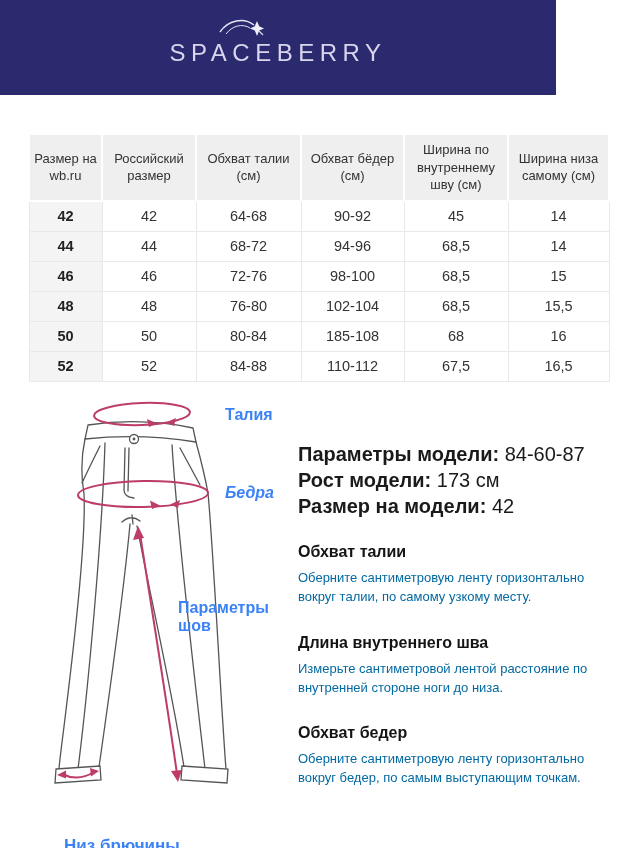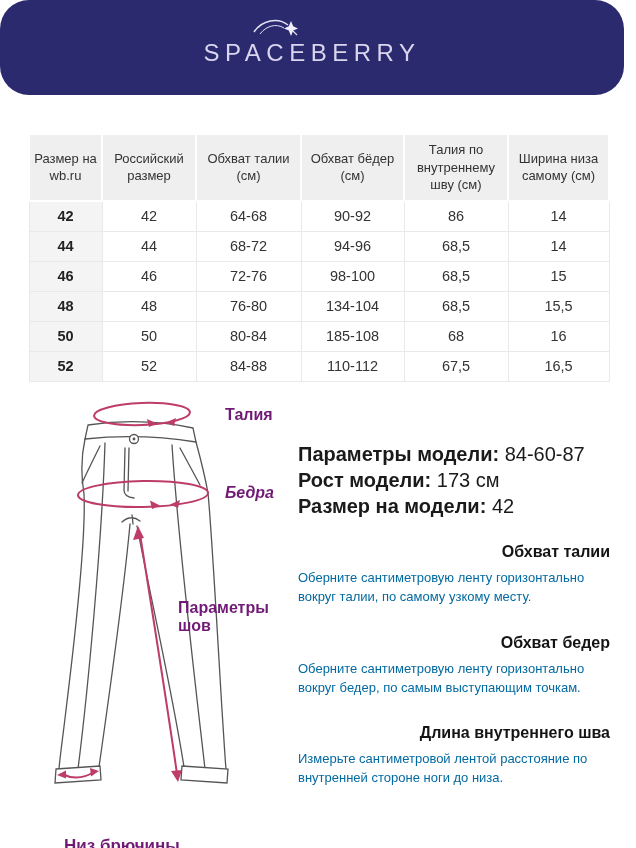--- a/index.html
+++ b/index.html
@@ -8,55 +8,55 @@
     font-family:"Liberation Sans", sans-serif;color:#222;overflow:hidden;
   }
   :root{
     --header-bg:#2b2a6e;
     --accent:#bd3d67;
     --table-header-bg:#efefef;
     --first-col-bg:#f4f4f4;
   }
   
   .brand-bar{
-    position:absolute;left:0;top:0;width:624px;height:95px;
-    background:var(--header-bg);display:flex;align-items:center;justify-content:center;border-radius:29px;
+    position:absolute;left:0;top:0;width:556px;height:95px;
+    background:var(--header-bg);display:flex;align-items:center;justify-content:center;
   }
   
   .size-table-wrap{position:absolute;left:28px;top:133px;width:580px;}
   table.size-table{border-collapse:collapse;width:580px;table-layout:fixed;}
   .size-table th{
     background:var(--table-header-bg);border:2px solid #ffffff;
     font-size:13px;font-weight:400;color:#333;line-height:1.35;
     padding:6px 4px;height:45px;text-align:center;vertical-align:middle;
   }
   .size-table td{
     border:1px solid #e9e9e9;height:27px;font-size:14.5px;color:#333;
     text-align:center;vertical-align:middle;background:#ffffff;
   }
   .size-table td.col1{background:var(--first-col-bg);font-weight:700;color:#222;}
   
   .pants-svg{position:absolute;left:20px;top:390px;}
   .diagram-label{
-    position:absolute;font-size:16px;font-weight:700;color:#701a75;line-height:1.15;
+    position:absolute;font-size:16px;font-weight:700;color:#3b82f6;line-height:1.15;
   }
   .label-waist{left:225px;top:406px;}
   .label-hips{left:225px;top:484px;font-style:italic;}
   .label-inseam{left:178px;top:599px;width:96px;}
   .label-hem{left:64px;top:836px;font-size:17px;}
   .outline{stroke:#555;stroke-width:1.3;fill:none;stroke-linecap:round;}
   .outline-fill{stroke:#555;stroke-width:1.3;fill:#ffffff;}
   .pink{stroke:var(--accent);stroke-width:2;fill:none;stroke-linecap:round;}
   .pinkhead{fill:var(--accent);stroke:none;}
   
   .info{position:absolute;left:298px;top:441px;width:312px;}
   .model-line{font-size:20px;line-height:26px;color:#1a1a1a;}
   .model-line b{font-weight:700;}
   .guide{margin-top:24px;}
-  .guide h3{font-size:16px;font-weight:700;color:#141414;margin:0 0 8px 0;text-align:right;}
+  .guide h3{font-size:16px;font-weight:700;color:#141414;margin:0 0 8px 0;}
   .guide p{font-size:13px;line-height:1.45;color:#0369a1;margin:0 0 27px 0;width:300px;}
 </style>
 </head>
 <body>
 
 <div class="brand-bar">
   <svg width="300" height="66" viewBox="0 0 300 66">
     <g>
       <path d="M92,17 C100,5 116,2 126,10" stroke="#e6e3f5" stroke-width="1.4" fill="none"></path>
       <path d="M98,19 C104,11 114,8 122,13" stroke="#e6e3f5" stroke-width="1" fill="none"></path>
@@ -76,31 +76,31 @@
       <col style="width:103px">
         <col style="width:104px">
         <col style="width:101px">
     </colgroup>
     <thead>
       <tr>
         <th>Размер на wb.ru</th>
         <th>Российский размер</th>
         <th>Обхват талии (см)</th>
         <th>Обхват бёдер (см)</th>
-        <th>Талия по внутреннему шву (см)</th>
+        <th>Ширина по внутреннему шву (см)</th>
         <th>Ширина низа самому (см)</th>
       </tr>
     </thead>
     <tbody>
       <tr>
         <td class="col1">42</td>
         <td>42</td>
         <td>64-68</td>
         <td>90-92</td>
-        <td>86</td>
+        <td>45</td>
         <td>14</td>
       </tr>
       <tr>
         <td class="col1">44</td>
         <td>44</td>
         <td>68-72</td>
         <td>94-96</td>
         <td>68,5</td>
         <td>14</td>
       </tr>
@@ -109,21 +109,21 @@
         <td>46</td>
         <td>72-76</td>
         <td>98-100</td>
         <td>68,5</td>
         <td>15</td>
       </tr>
       <tr>
         <td class="col1">48</td>
         <td>48</td>
         <td>76-80</td>
-        <td>134-104</td>
+        <td>102-104</td>
         <td>68,5</td>
         <td>15,5</td>
       </tr>
       <tr>
         <td class="col1">50</td>
         <td>50</td>
         <td>80-84</td>
         <td>185-108</td>
         <td>68</td>
         <td>16</td>
@@ -207,21 +207,21 @@
     <b>Размер на модели:</b>
     <span>42</span>
   </div>
 
   <div class="guide">
     <section>
       <h3>Обхват талии</h3>
       <p>Оберните сантиметровую ленту горизонтально вокруг талии, по самому узкому месту.</p>
     </section>
     <section>
+      <h3>Длина внутреннего шва</h3>
+      <p>Измерьте сантиметровой лентой расстояние по внутренней стороне ноги до низа.</p>
+    </section>
+    <section>
       <h3>Обхват бедер</h3>
       <p>Оберните сантиметровую ленту горизонтально вокруг бедер, по самым выступающим точкам.</p>
     </section>
-    <section>
-      <h3>Длина внутреннего шва</h3>
-      <p>Измерьте сантиметровой лентой расстояние по внутренней стороне ноги до низа.</p>
-    </section>
   </div>
 </div>
 
 </body></html>

